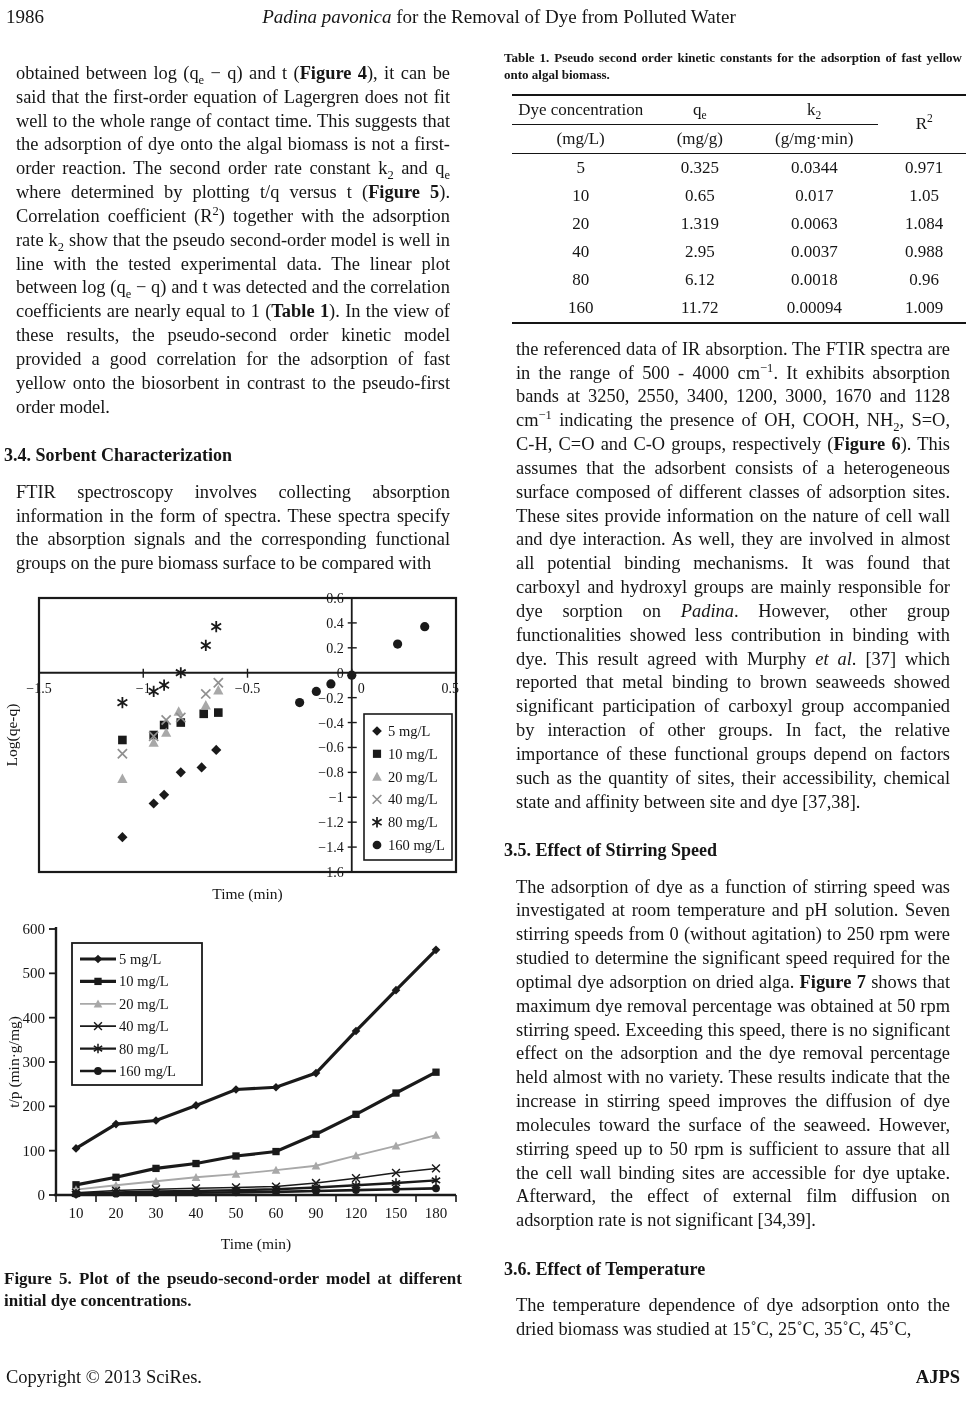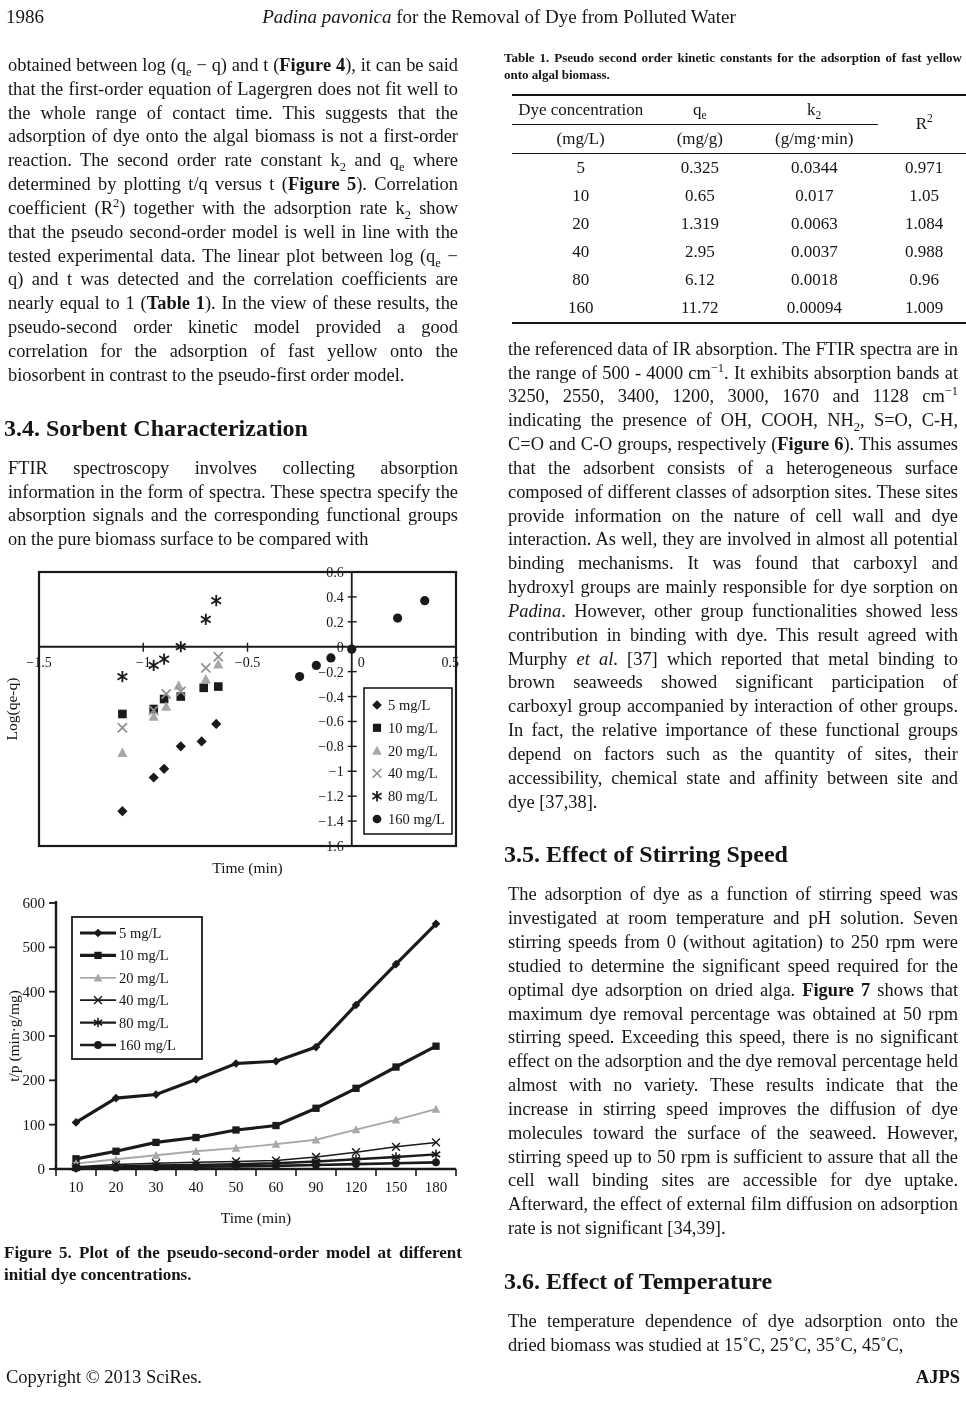--- a/index.html
+++ b/index.html
@@ -8,22 +8,22 @@
   
   .runhead{position:absolute;top:6px;left:0;right:0;height:26px;font-size:19px;}
   .pagenum{position:absolute;left:6px;top:0;}
   .runtitle{text-align:center;padding-left:32px;}
   .runtitle i{font-style:italic;}
   
   .col{position:absolute;top:50px;width:458px;font-size:18.4px;line-height:1.295;
        text-align:justify;}
   .col-left{left:4px;}
   .col-right{left:504px;}
-  p.body{margin:4px;}
-  h2.sec{font-size:24px;margin:25px 0 13px 0;font-weight:bold;text-align:left;}
+  p.body{margin:12px;}
+  h2.sec{font-size:18px;margin:25px 0 13px 0;font-weight:bold;text-align:left;}
   sub,sup{font-size:68%;line-height:0;}
   
   .figure{margin:10px 0 6px 0;}
   .chart{width:462px;}
   .figcap{font-weight:bold;font-size:17px;line-height:1.3;text-align:justify;margin:6px 0 0 0;}
   .figcap i{font-style:italic;}
   
   .tabcap{font-weight:bold;font-size:13px;line-height:1.3;text-align:justify;margin:0 0 10px 0;}
   table.kin{width:100%;border-collapse:collapse;font-size:17px;
             border-top:2px solid #151515;border-bottom:2px solid #151515;margin:0 0 14px 8px;}

